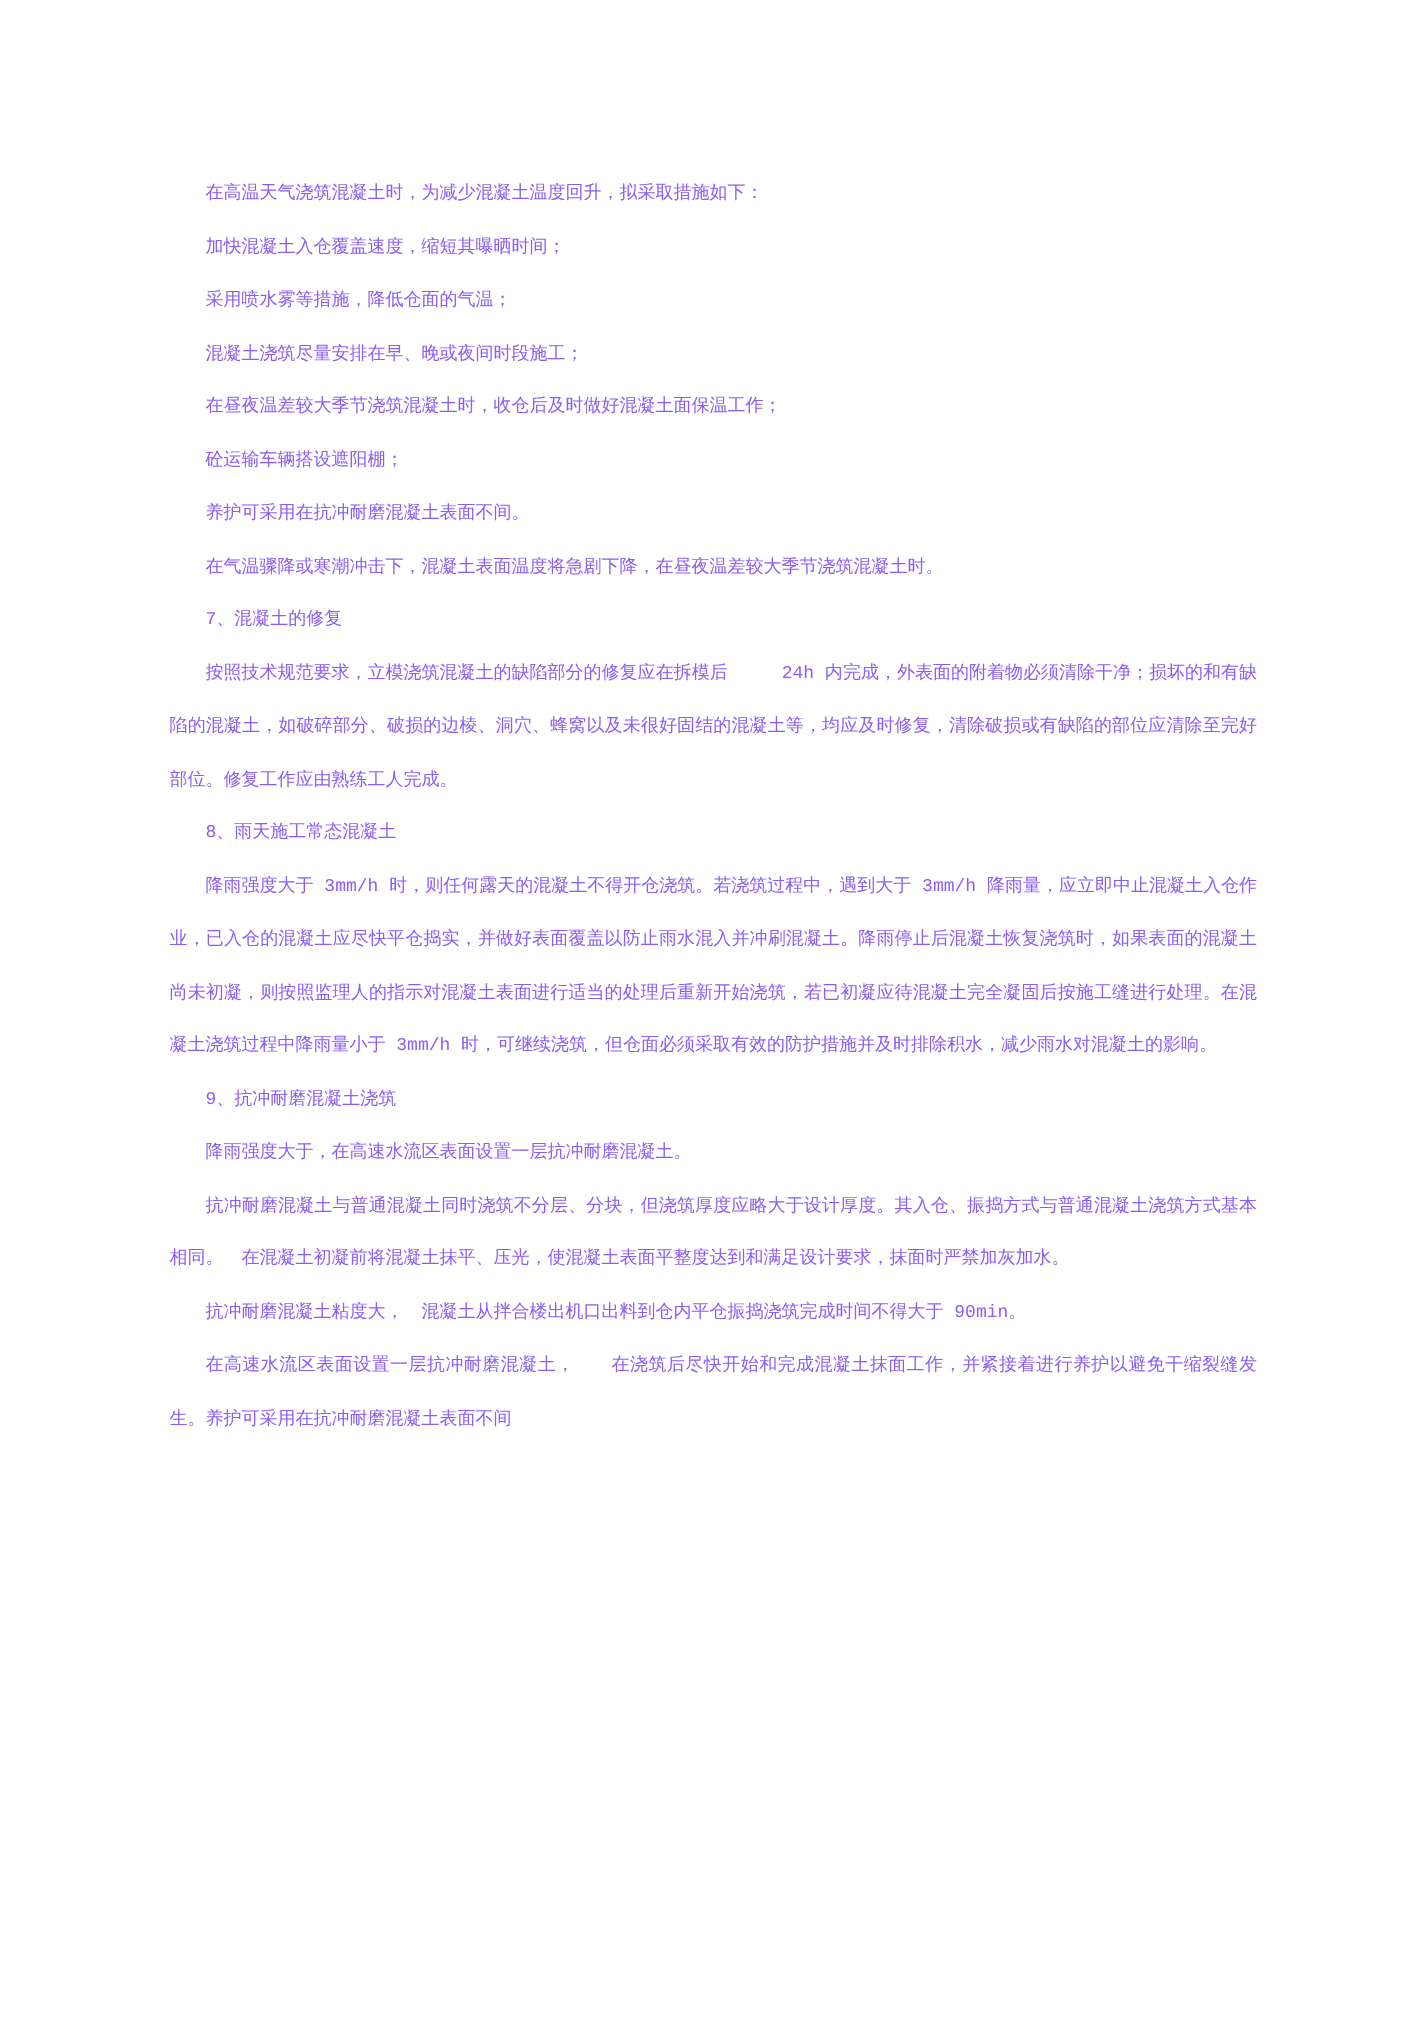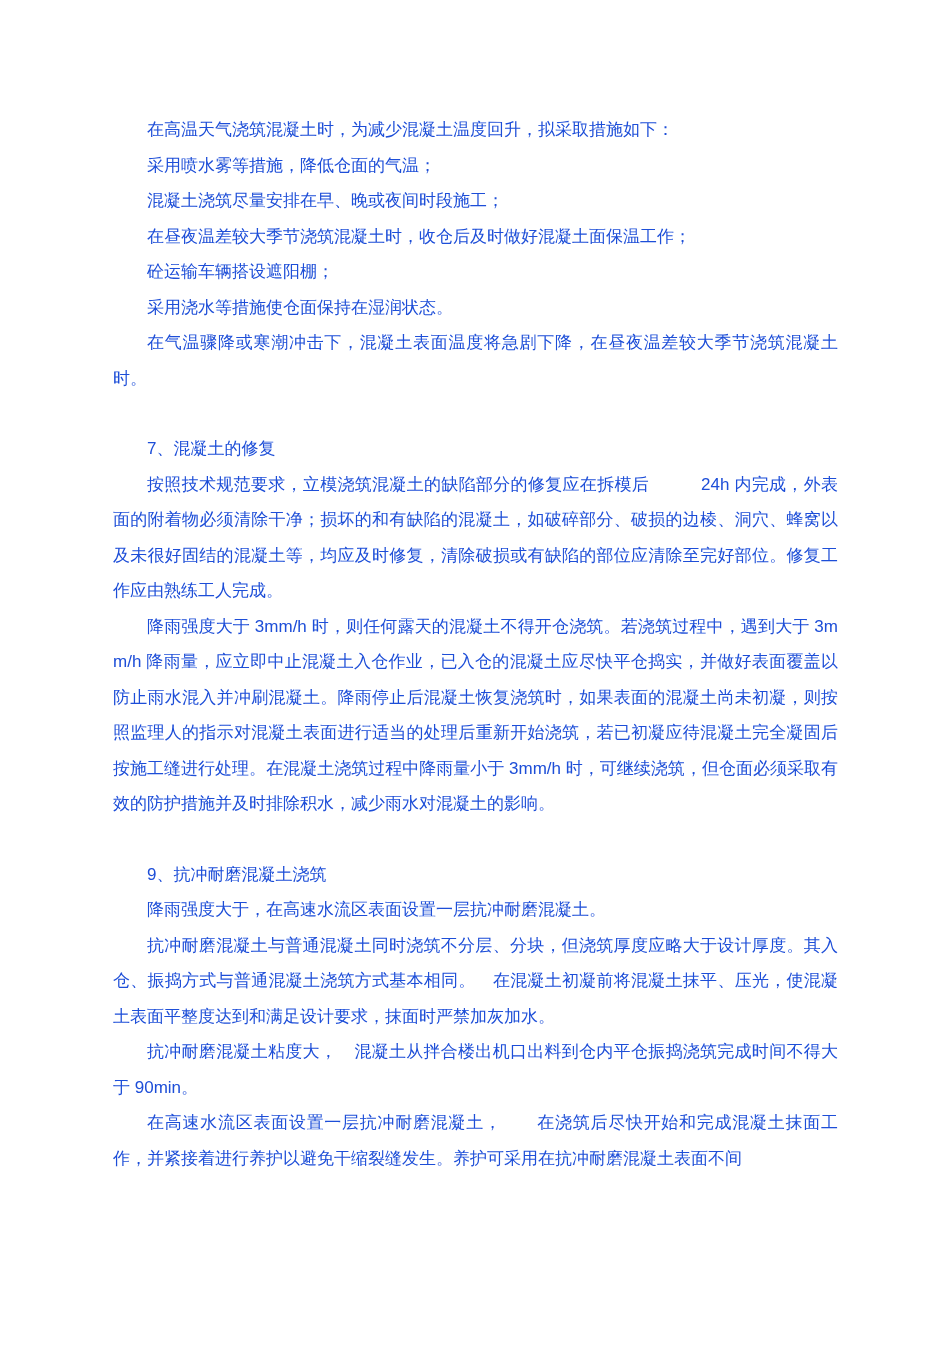--- a/index.html
+++ b/index.html
@@ -14,47 +14,48 @@
       background: #ffffff;
       box-sizing: border-box;
       padding: 112px 112px 0 113px;
       overflow: hidden;
     }
     .doc-body {
       width: 725px;
     }
     .para {
       margin: 0;
-      font-family: Liberation Sans, sans-serif;
-      font-size: 17px;
+      font-family: Liberation Mono, monospace;
+      font-size: 12px;
       line-height: 35.5px;
-      color: #1d4ed8;
+      color: #8b5cf6;
       text-align: justify;
       text-indent: 2em;
       word-break: break-all;
     }
     .para.heading {
       text-align: left;
-      margin-top: 35px;
     }
   </style>
 </head>
 <body>
 
 <div class="doc-page">
   <div class="doc-body" id="doc-body">
       <p class="para">在高温天气浇筑混凝土时，为减少混凝土温度回升，拟采取措施如下：</p>
+      <p class="para">加快混凝土入仓覆盖速度，缩短其曝晒时间；</p>
       <p class="para">采用喷水雾等措施，降低仓面的气温；</p>
       <p class="para">混凝土浇筑尽量安排在早、晚或夜间时段施工；</p>
       <p class="para">在昼夜温差较大季节浇筑混凝土时，收仓后及时做好混凝土面保温工作；</p>
       <p class="para">砼运输车辆搭设遮阳棚；</p>
-      <p class="para">采用浇水等措施使仓面保持在湿润状态。</p>
+      <p class="para">养护可采用在抗冲耐磨混凝土表面不间。</p>
       <p class="para">在气温骤降或寒潮冲击下，混凝土表面温度将急剧下降，在昼夜温差较大季节浇筑混凝土时。</p>
       <p class="para heading">7、混凝土的修复</p>
       <p class="para">按照技术规范要求，立模浇筑混凝土的缺陷部分的修复应在拆模后　　　24h 内完成，外表面的附着物必须清除干净；损坏的和有缺陷的混凝土，如破碎部分、破损的边棱、洞穴、蜂窝以及未很好固结的混凝土等，均应及时修复，清除破损或有缺陷的部位应清除至完好部位。修复工作应由熟练工人完成。</p>
+      <p class="para heading">8、雨天施工常态混凝土</p>
       <p class="para">降雨强度大于 3mm/h 时，则任何露天的混凝土不得开仓浇筑。若浇筑过程中，遇到大于 3mm/h 降雨量，应立即中止混凝土入仓作业，已入仓的混凝土应尽快平仓捣实，并做好表面覆盖以防止雨水混入并冲刷混凝土。降雨停止后混凝土恢复浇筑时，如果表面的混凝土尚未初凝，则按照监理人的指示对混凝土表面进行适当的处理后重新开始浇筑，若已初凝应待混凝土完全凝固后按施工缝进行处理。在混凝土浇筑过程中降雨量小于 3mm/h 时，可继续浇筑，但仓面必须采取有效的防护措施并及时排除积水，减少雨水对混凝土的影响。</p>
       <p class="para heading">9、抗冲耐磨混凝土浇筑</p>
       <p class="para">降雨强度大于，在高速水流区表面设置一层抗冲耐磨混凝土。</p>
       <p class="para">抗冲耐磨混凝土与普通混凝土同时浇筑不分层、分块，但浇筑厚度应略大于设计厚度。其入仓、振捣方式与普通混凝土浇筑方式基本相同。　在混凝土初凝前将混凝土抹平、压光，使混凝土表面平整度达到和满足设计要求，抹面时严禁加灰加水。</p>
       <p class="para">抗冲耐磨混凝土粘度大，　混凝土从拌合楼出机口出料到仓内平仓振捣浇筑完成时间不得大于 90min。</p>
       <p class="para">在高速水流区表面设置一层抗冲耐磨混凝土，　　在浇筑后尽快开始和完成混凝土抹面工作，并紧接着进行养护以避免干缩裂缝发生。养护可采用在抗冲耐磨混凝土表面不间</p>
     </div>
 </div>
 
 </body></html>

